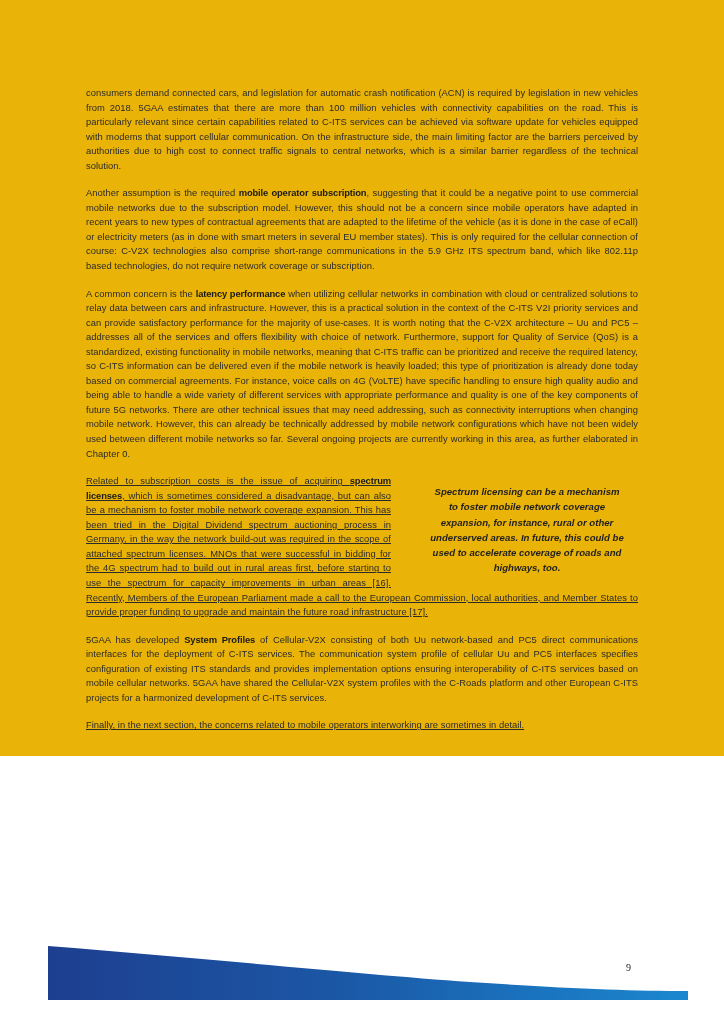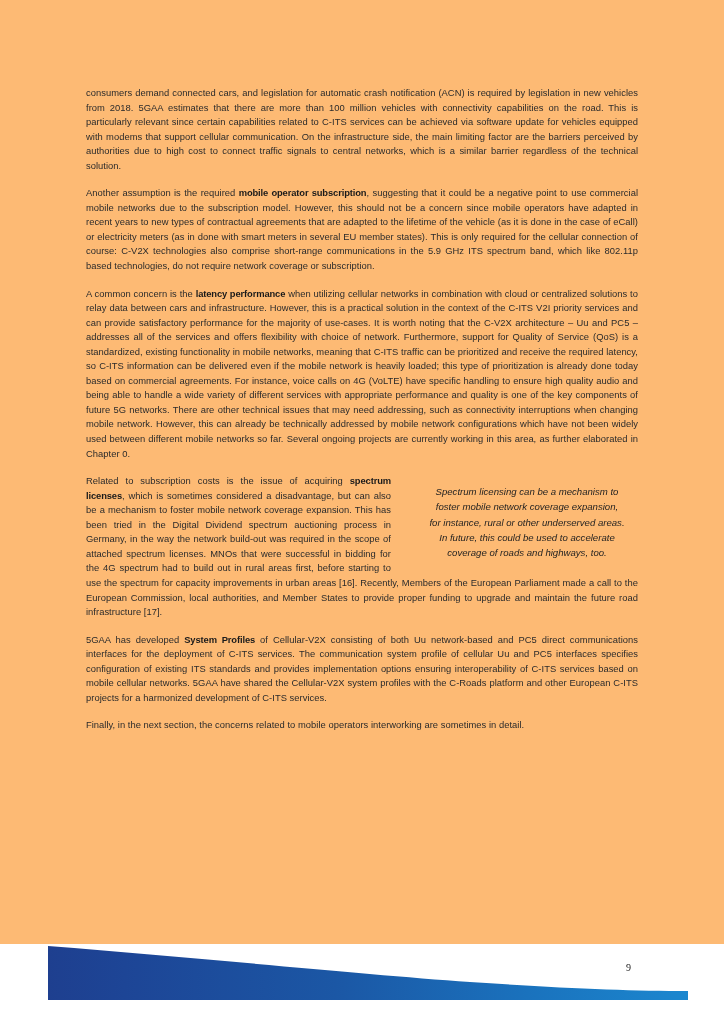--- a/index.html
+++ b/index.html
@@ -14,22 +14,22 @@
     position: relative;
     overflow: hidden;
     font-family: "Liberation Sans", "DejaVu Sans", sans-serif;
     color: #231f20;
   }
 
   .page {
     position: absolute;
     inset: 0;
     width: 724px;
-    height: 944px;
-    background: #fdba74;
+    height: 756px;
+    background: #eab308;
   }
 
   .content {
     position: absolute;
     left: 86px;
     top: 86px;
     width: 552px;
   }
 
   p.body-par {
@@ -39,20 +39,21 @@
     text-align: justify;
     text-justify: inter-word;
     color: #2b2b2b;
     letter-spacing: 0.03px;
     font-weight: 400;
     -webkit-font-smoothing: antialiased;
   }
 
   p.body-par:last-child {
     margin-bottom: 0;
+    text-decoration: underline;
   }
 
   strong.kw {
     font-weight: 700;
     color: #1a1a1a;
     letter-spacing: -0.12px;
   }
 
   
   .float-wrap {
@@ -62,21 +63,21 @@
 
   .pullquote {
     float: right;
     width: 196px;
     margin: 10px 13px 4px 38px;
     font-style: italic;
     font-size: 9.6px;
     line-height: 15.2px;
     text-align: center;
     color: #1f1f1f;
-    font-weight: 400;
+    font-weight: 700;
   }
 
   .float-wrap p.body-par {
     margin-bottom: 0;
   }
 
   .clearfix::after {
     content: "";
     display: block;
     clear: both;

